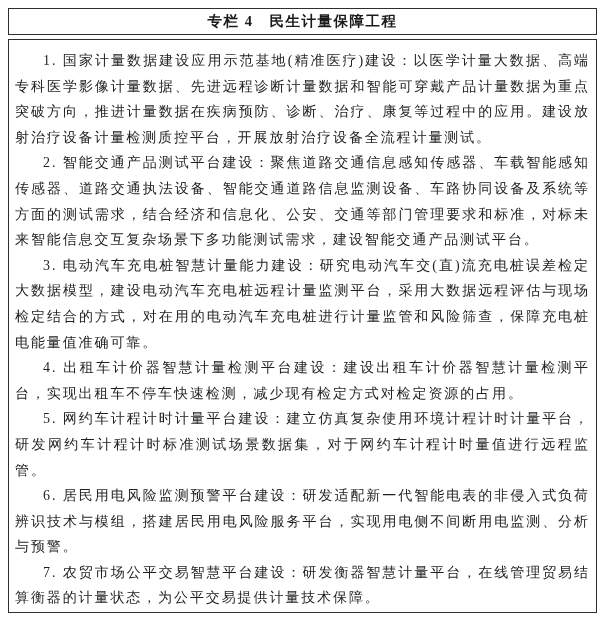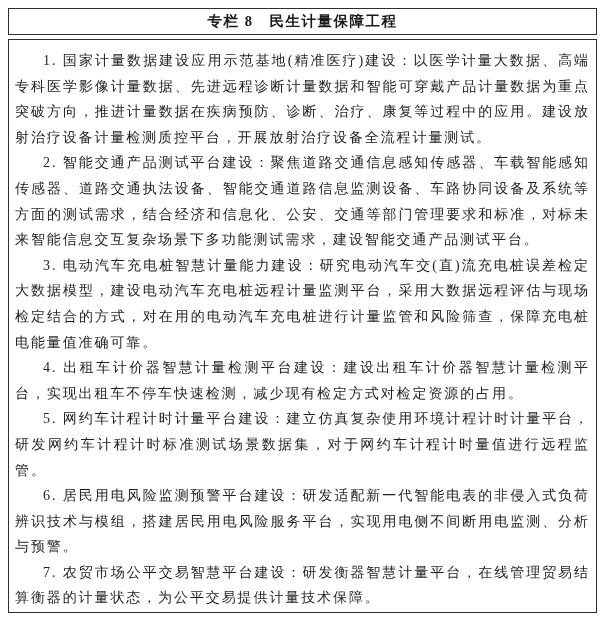--- a/index.html
+++ b/index.html
@@ -60,21 +60,21 @@
     text-justify: inter-character;
     text-indent: 2em;
   }
 </style>
 </head>
 <body>
 
 <div class="page">
 
   <div class="title-box">
-    <span class="title-text">专栏 8　民生计量保障工程</span>
+    <span class="title-text">专栏 4　民生计量保障工程</span>
   </div>
 
   <div class="body-box">
     <p>1. 国家计量数据建设应用示范基地(精准医疗)建设：以医学计量大数据、高端专科医学影像计量数据、先进远程诊断计量数据和智能可穿戴产品计量数据为重点突破方向，推进计量数据在疾病预防、诊断、治疗、康复等过程中的应用。建设放射治疗设备计量检测质控平台，开展放射治疗设备全流程计量测试。</p>
     <p>2. 智能交通产品测试平台建设：聚焦道路交通信息感知传感器、车载智能感知传感器、道路交通执法设备、智能交通道路信息监测设备、车路协同设备及系统等方面的测试需求，结合经济和信息化、公安、交通等部门管理要求和标准，对标未来智能信息交互复杂场景下多功能测试需求，建设智能交通产品测试平台。</p>
     <p>3. 电动汽车充电桩智慧计量能力建设：研究电动汽车交(直)流充电桩误差检定大数据模型，建设电动汽车充电桩远程计量监测平台，采用大数据远程评估与现场检定结合的方式，对在用的电动汽车充电桩进行计量监管和风险筛查，保障充电桩电能量值准确可靠。</p>
     <p>4. 出租车计价器智慧计量检测平台建设：建设出租车计价器智慧计量检测平台，实现出租车不停车快速检测，减少现有检定方式对检定资源的占用。</p>
     <p>5. 网约车计程计时计量平台建设：建立仿真复杂使用环境计程计时计量平台，研发网约车计程计时标准测试场景数据集，对于网约车计程计时量值进行远程监管。</p>
     <p>6. 居民用电风险监测预警平台建设：研发适配新一代智能电表的非侵入式负荷辨识技术与模组，搭建居民用电风险服务平台，实现用电侧不间断用电监测、分析与预警。</p>
     <p>7. 农贸市场公平交易智慧平台建设：研发衡器智慧计量平台，在线管理贸易结算衡器的计量状态，为公平交易提供计量技术保障。</p>

